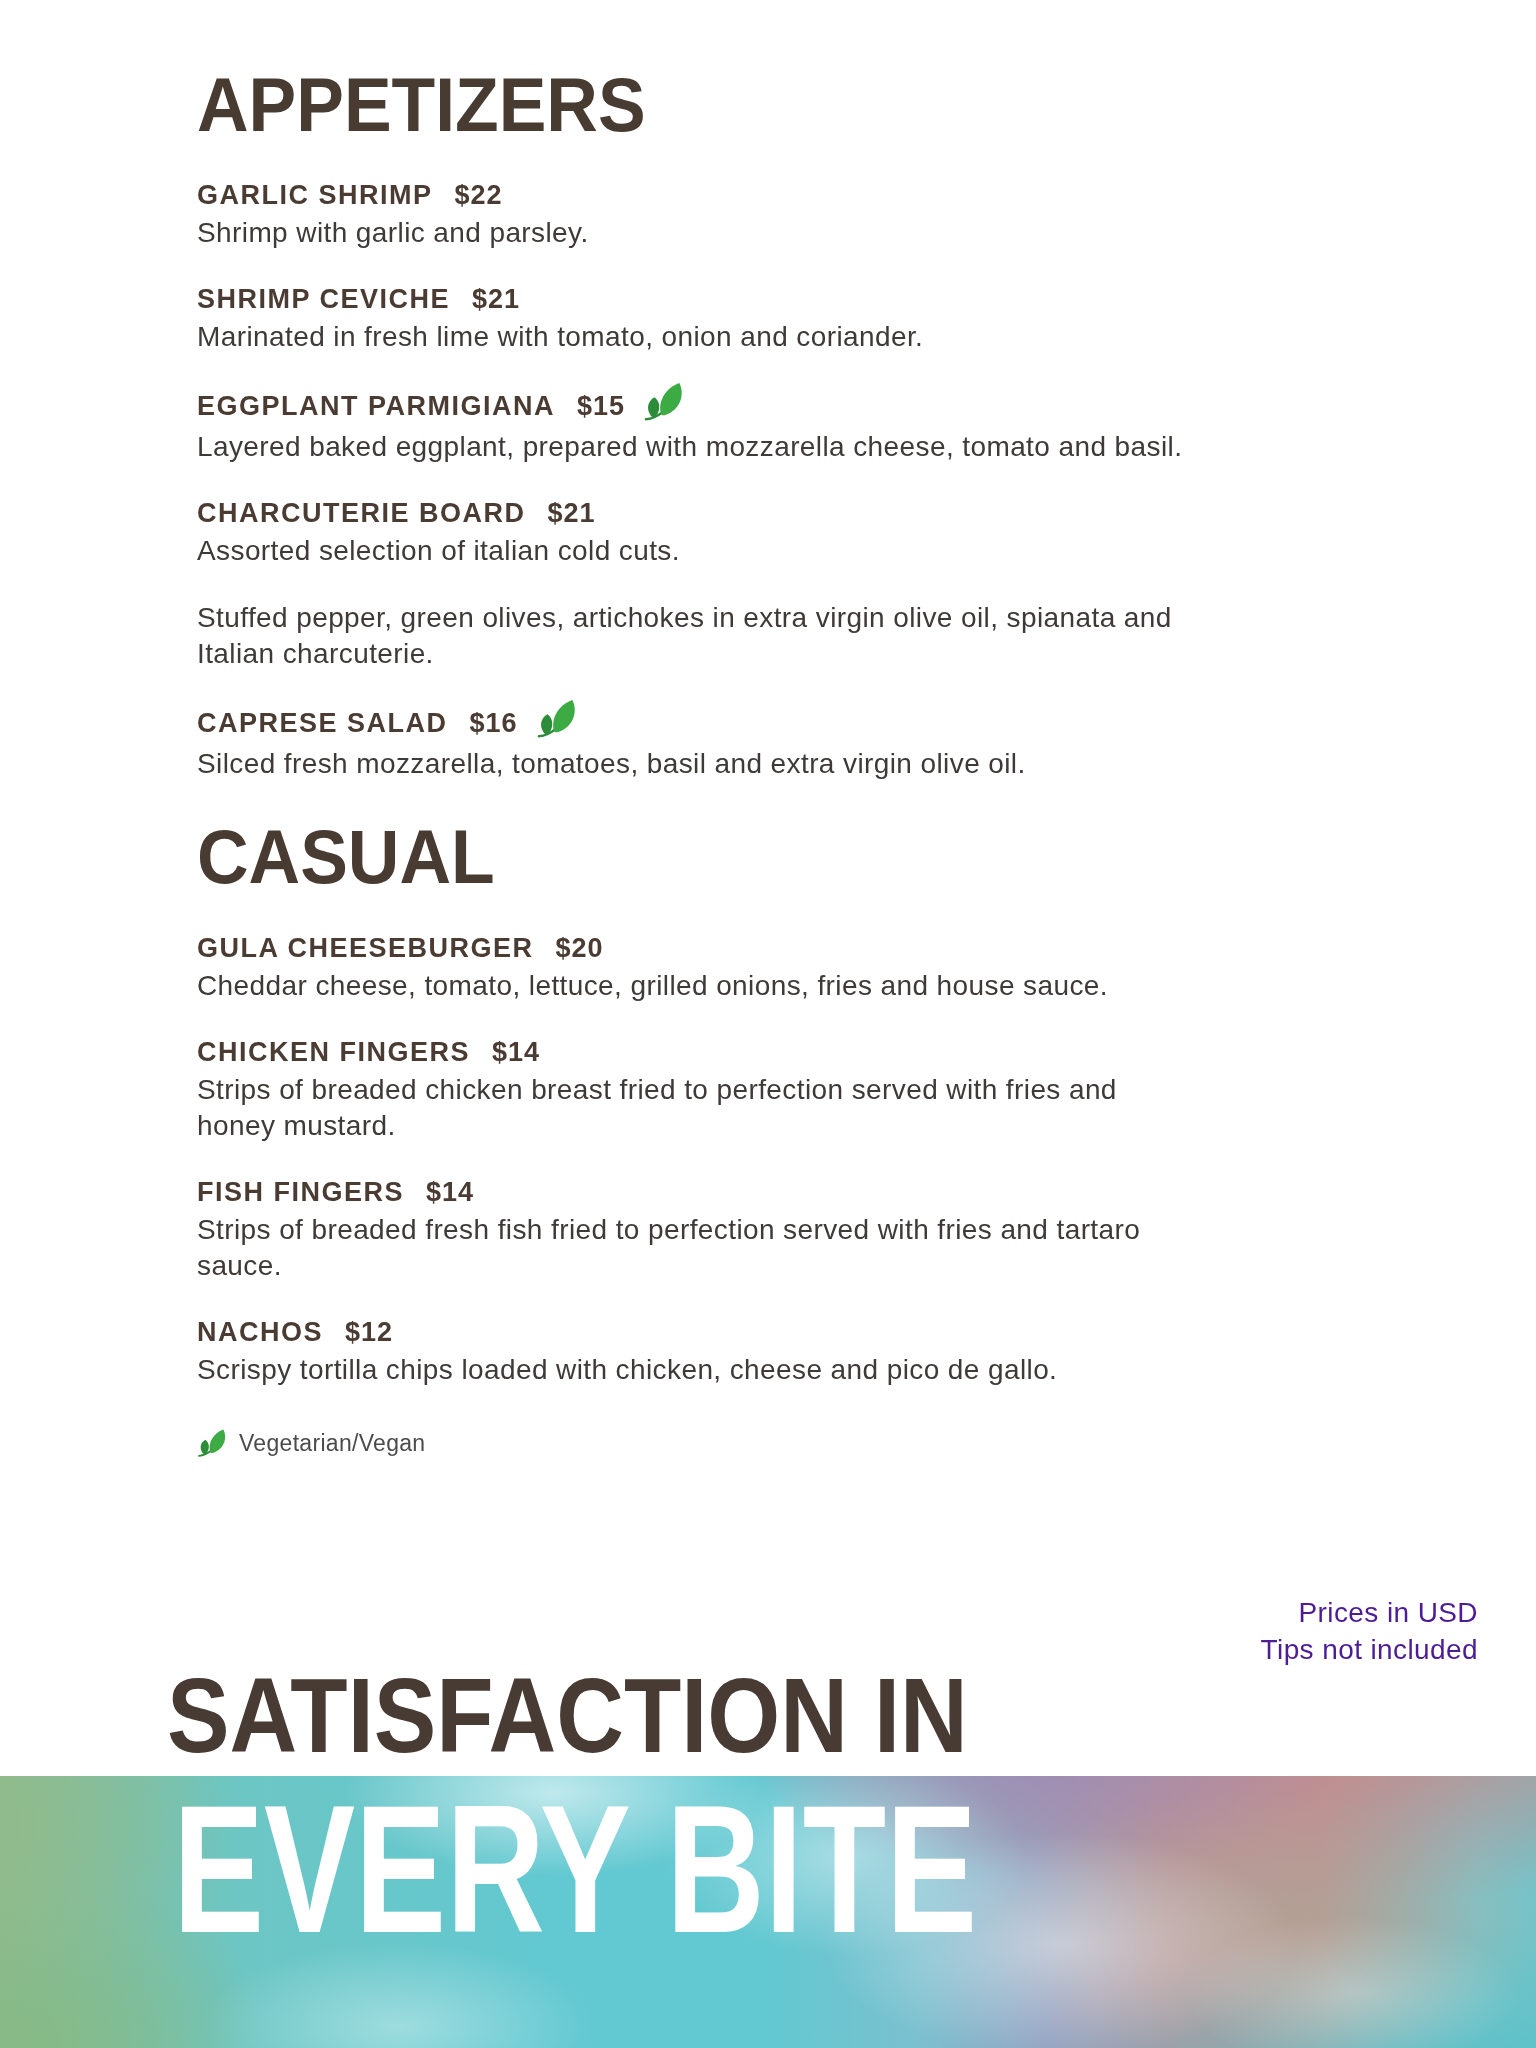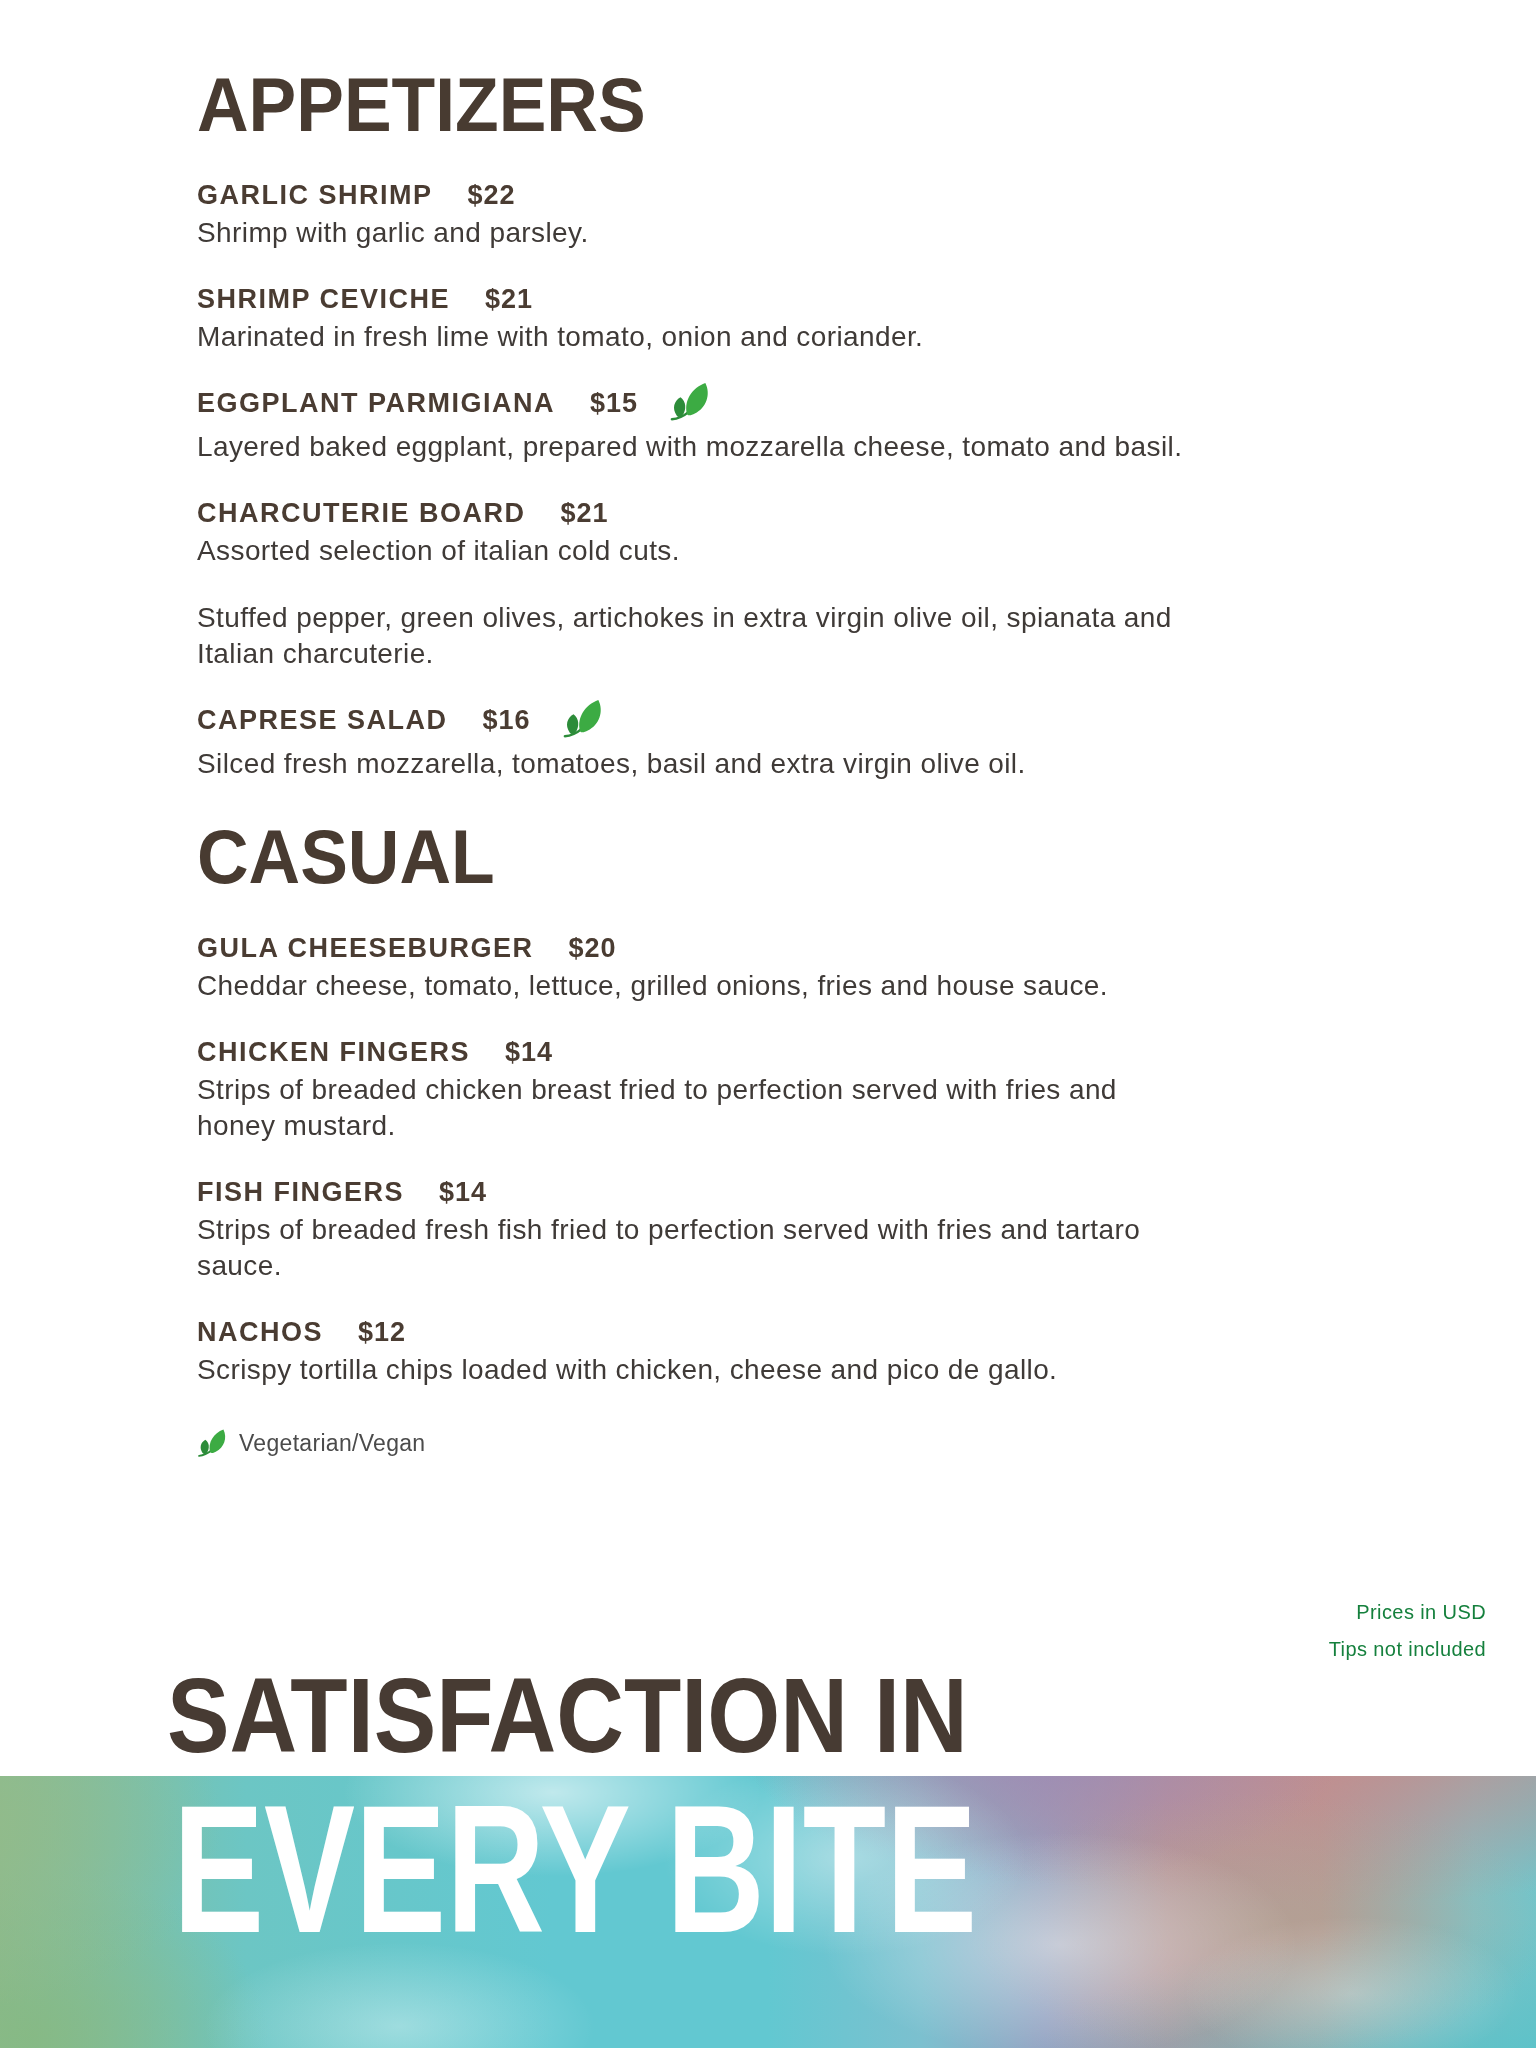--- a/index.html
+++ b/index.html
@@ -9,40 +9,40 @@
     font-family:"Liberation Sans",sans-serif;color:#403b38;
   }
   .content{position:absolute;top:0;left:197px;right:120px;padding-top:61px;}
   .section{margin:0;}
   .section-title{
     font-size:76px;font-weight:700;color:#483b31;line-height:1.15;
     margin:0 0 30px 0;transform:scaleX(.94);transform-origin:left center;
     white-space:nowrap;
   }
   .item{margin:0 0 31px 0;}
-  .item-head{display:flex;line-height:34px;gap:13px;}
+  .item-head{display:flex;align-items:center;line-height:34px;}
   .item-name{
     font-size:27px;font-weight:700;color:#4a3c32;letter-spacing:1.5px;
     white-space:nowrap;
   }
   .item-price{
     font-size:27px;font-weight:700;color:#4a3c32;letter-spacing:1px;
     margin-left:22px;white-space:nowrap;
   }
   .leaf-inline{width:44px;height:40px;margin-left:18px;position:relative;top:-5px;flex:none;}
   .item-desc{
     margin-top:3px;font-size:28px;letter-spacing:.4px;line-height:36px;
     color:#3f3a37;white-space:pre-line;
   }
   .legend{display:flex;margin-top:42px;}
   .legend .leaf-legend{width:32px;height:30px;flex:none;position:relative;top:-2px;}
   .legend-label{font-size:23px;color:#4b4b4b;margin-left:10px;letter-spacing:.3px;}
   .notes{
-    position:absolute;top:1594px;right:50px;text-align:right;
-    font-size:20px;line-height:37px;color:#15803d;letter-spacing:.4px;
+    position:absolute;top:1594px;right:58px;text-align:right;
+    font-size:28px;line-height:37px;color:#4c1d95;letter-spacing:.4px;
   }
   .tagline-dark{
     position:absolute;left:167px;top:1662px;margin:0;
     font-size:106px;font-weight:700;color:#473b33;line-height:1.0;
     transform:scaleX(.885);transform-origin:left top;white-space:nowrap;
   }
   .band{
     position:absolute;left:0;top:1776px;width:1536px;height:272px;
     background-color:#63c8d1;
     background-image:

